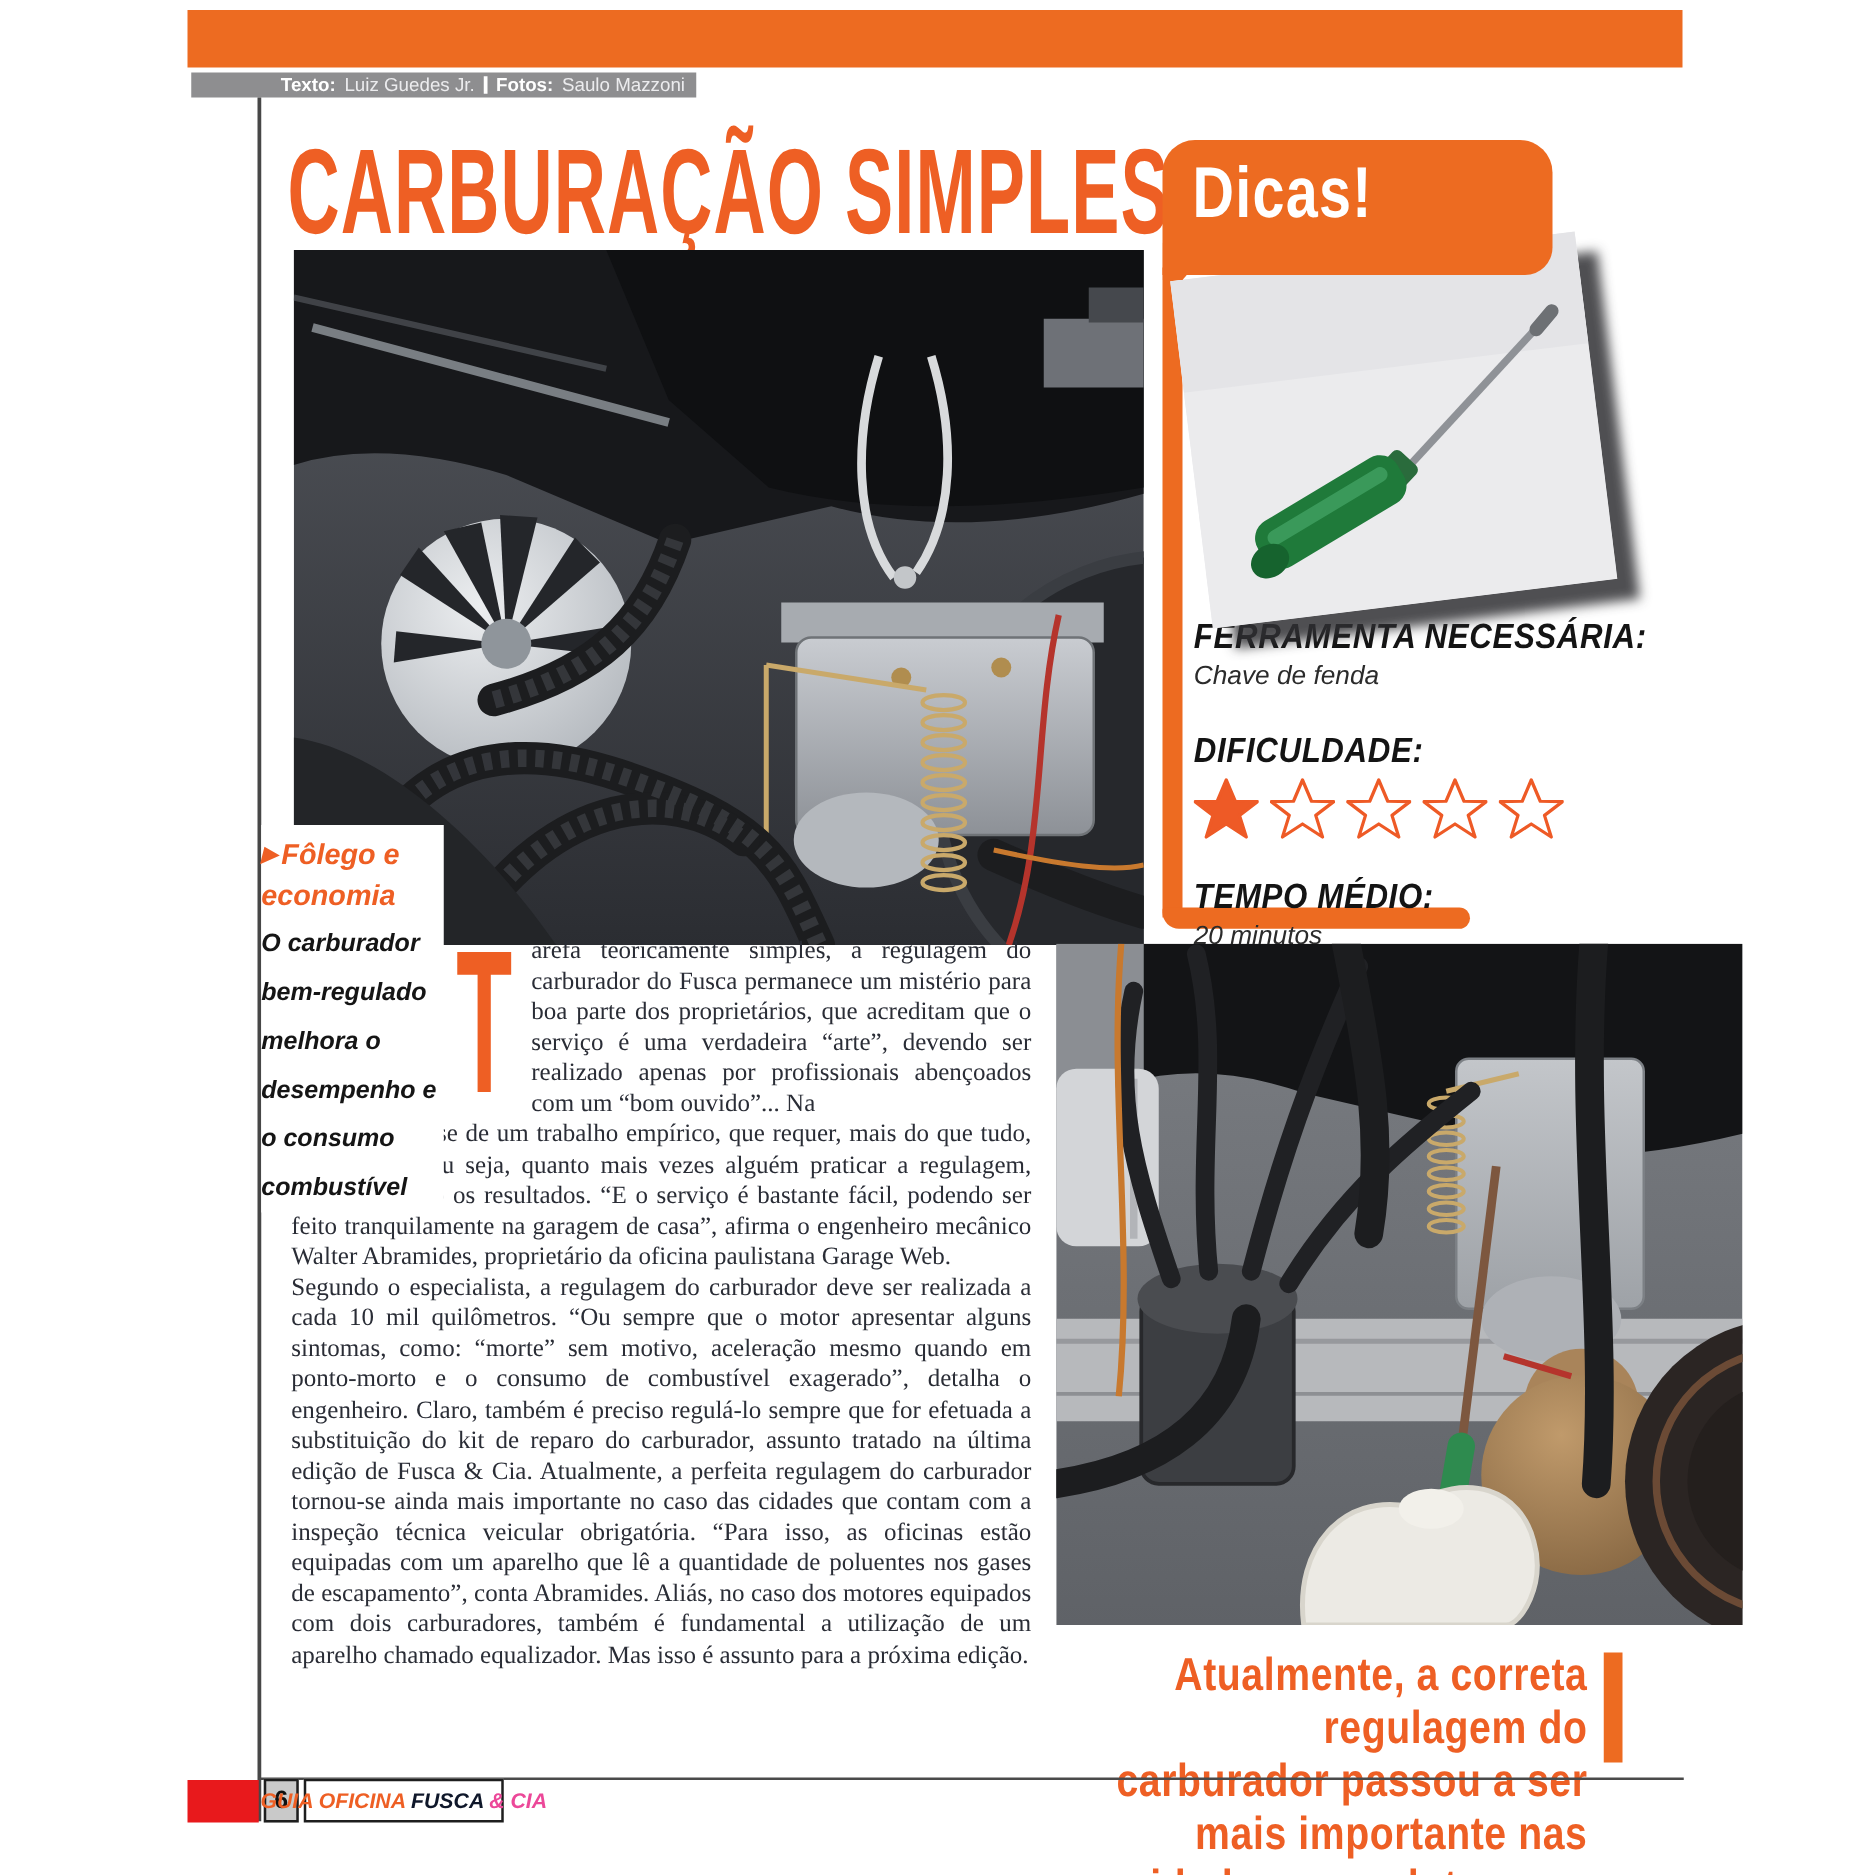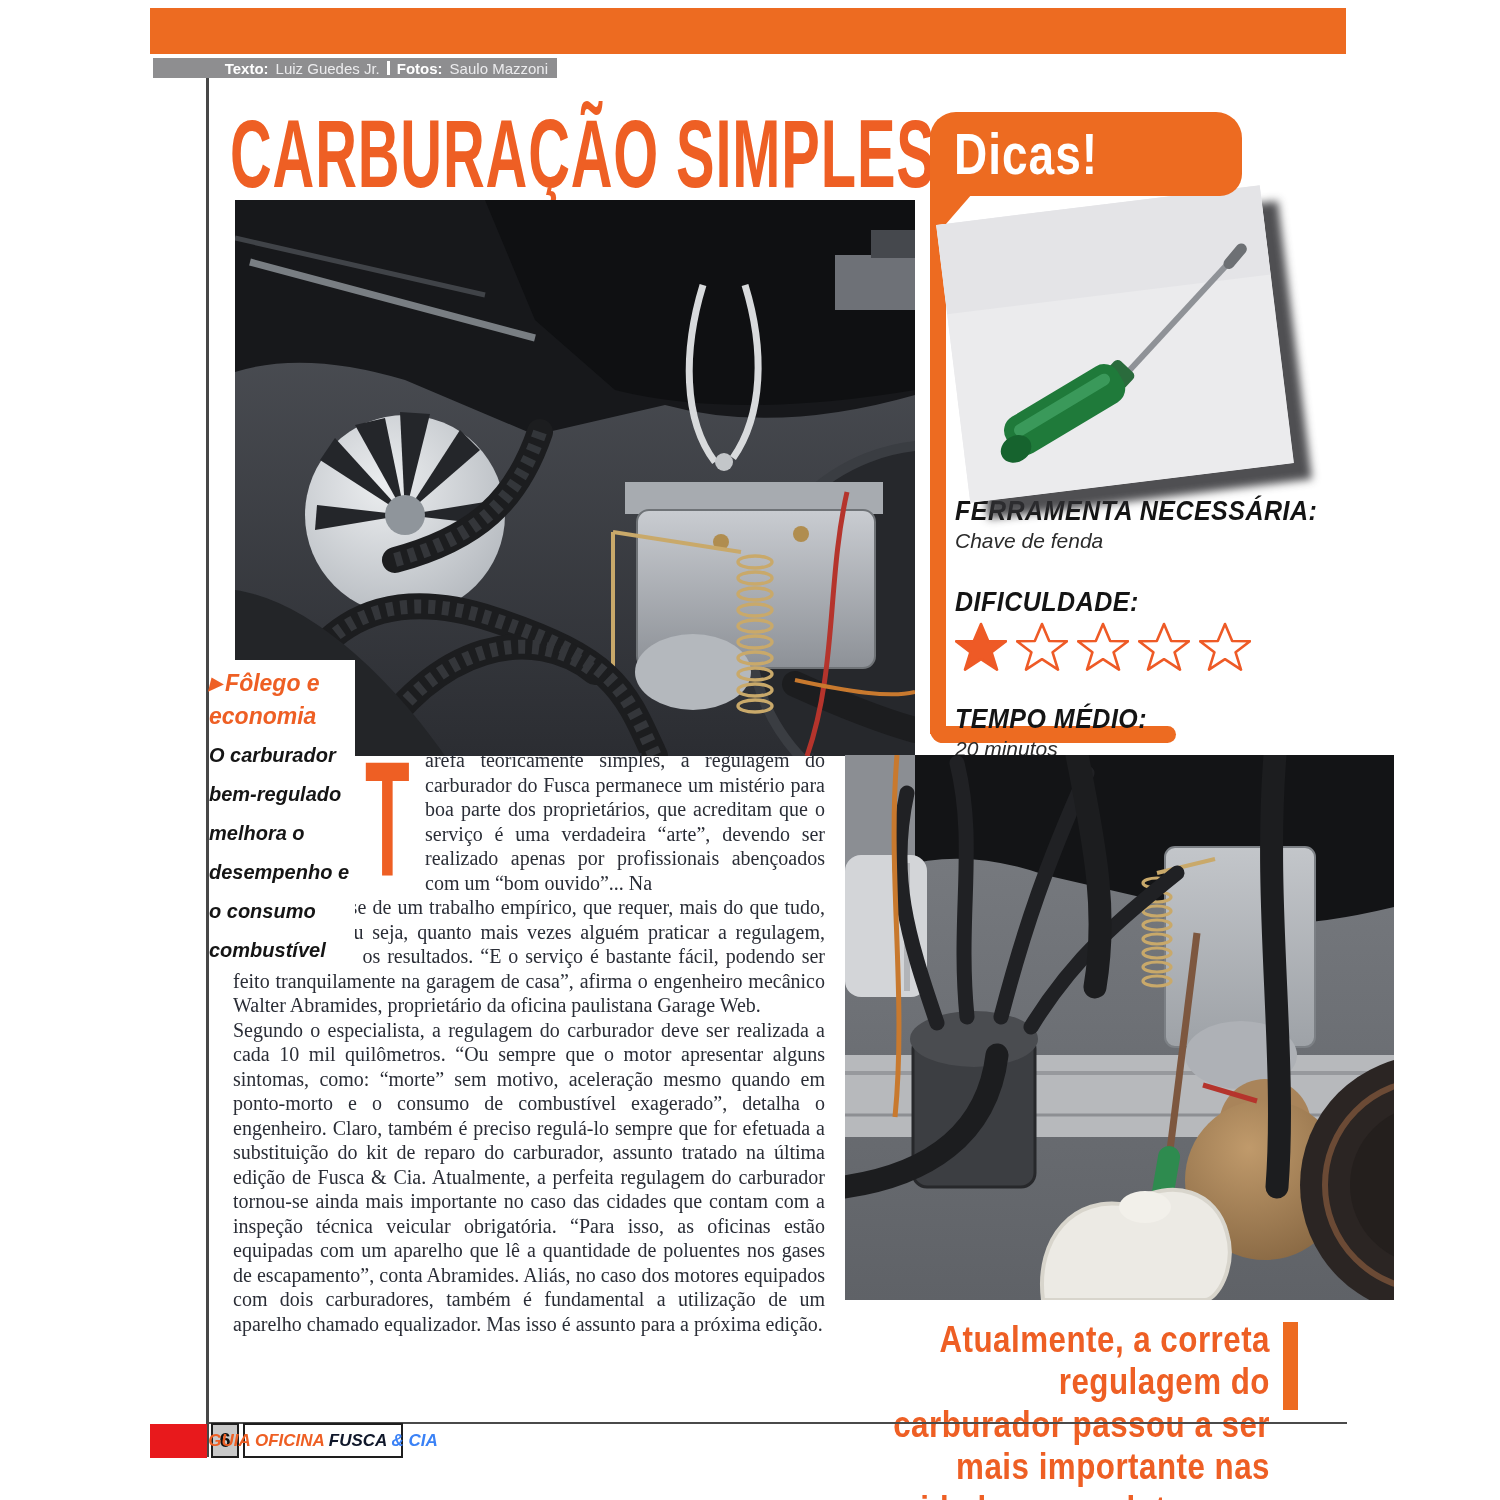--- a/index.html
+++ b/index.html
@@ -15,21 +15,21 @@
   .byline-bar b{color:#fff;}
   .byline-divider{display:inline-block;width:3px;height:14px;background:#fff;}
 
   .v-rule{left:206px;top:78px;width:3px;height:1379px;background:#474747;}
 
   
   .page-title{left:230px;top:98px;color:#EE5F24;font-weight:bold;font-size:68px;letter-spacing:1px;
       transform:scale(0.85,1.42);transform-origin:left top;white-space:nowrap;}
 
   
-  .dicas-box{left:930px;top:112px;width:312px;height:84px;background:#ED6B21;
+  .dicas-box{left:930px;top:112px;width:312px;height:108px;background:#ED6B21;
       border-radius:26px 26px 22px 0;z-index:3;text-align:center;}
   .dicas-label{position:absolute;left:24px;top:8px;color:#fff;font-weight:bold;font-size:46px;letter-spacing:1px;
       transform:scaleY(1.25);transform-origin:left top;}
   .dicas-tail{left:930px;top:194px;width:42px;height:30px;background:#ED6B21;
       clip-path:polygon(0 0,100% 0,38% 100%,0 100%);z-index:3;}
   .dicas-strip-v{left:930px;top:214px;width:16px;height:520px;background:#ED6B21;}
   .dicas-strip-h{left:930px;top:726px;width:246px;height:17px;background:#ED6B21;
       border-radius:2px 9px 9px 2px;border-bottom-left-radius:14px;}
 
   
@@ -76,21 +76,21 @@
 
   
   .footer-rule{left:207px;top:1422px;width:1140px;height:2px;background:#4a4a4a;}
   .footer-red{left:150px;top:1424px;width:57px;height:34px;background:#E8191C;}
   .page-box{left:211px;top:1423px;width:28px;height:35px;background:#c9c9c9;border:2px solid #1e1e1e;
       box-sizing:border-box;display:flex;align-items:center;justify-content:center;
       font-weight:bold;font-size:20px;color:#111;}
   .logo-box{left:243px;top:1423px;width:160px;height:35px;background:#fff;border:2px solid #1e1e1e;
       box-sizing:border-box;display:flex;align-items:center;justify-content:center;gap:4px;
       font-style:italic;font-weight:bold;font-size:17px;white-space:nowrap;}
-  .logo-p1{color:#EE5F24;} .logo-p2{color:#0f172a;} .logo-p3{color:#3b82f6;}
+  .logo-p1{color:#EE5F24;} .logo-p2{color:#0f172a;} .logo-p3{color:#ec4899;}
 </style>
 </head>
 <body>
 
 <div class="abs header-bar"></div>
 <div class="abs byline-bar">
   <b>Texto:</b>
   <span>Luiz Guedes Jr.</span>
   <span class="byline-divider"></span>
   <b>Fotos:</b>

